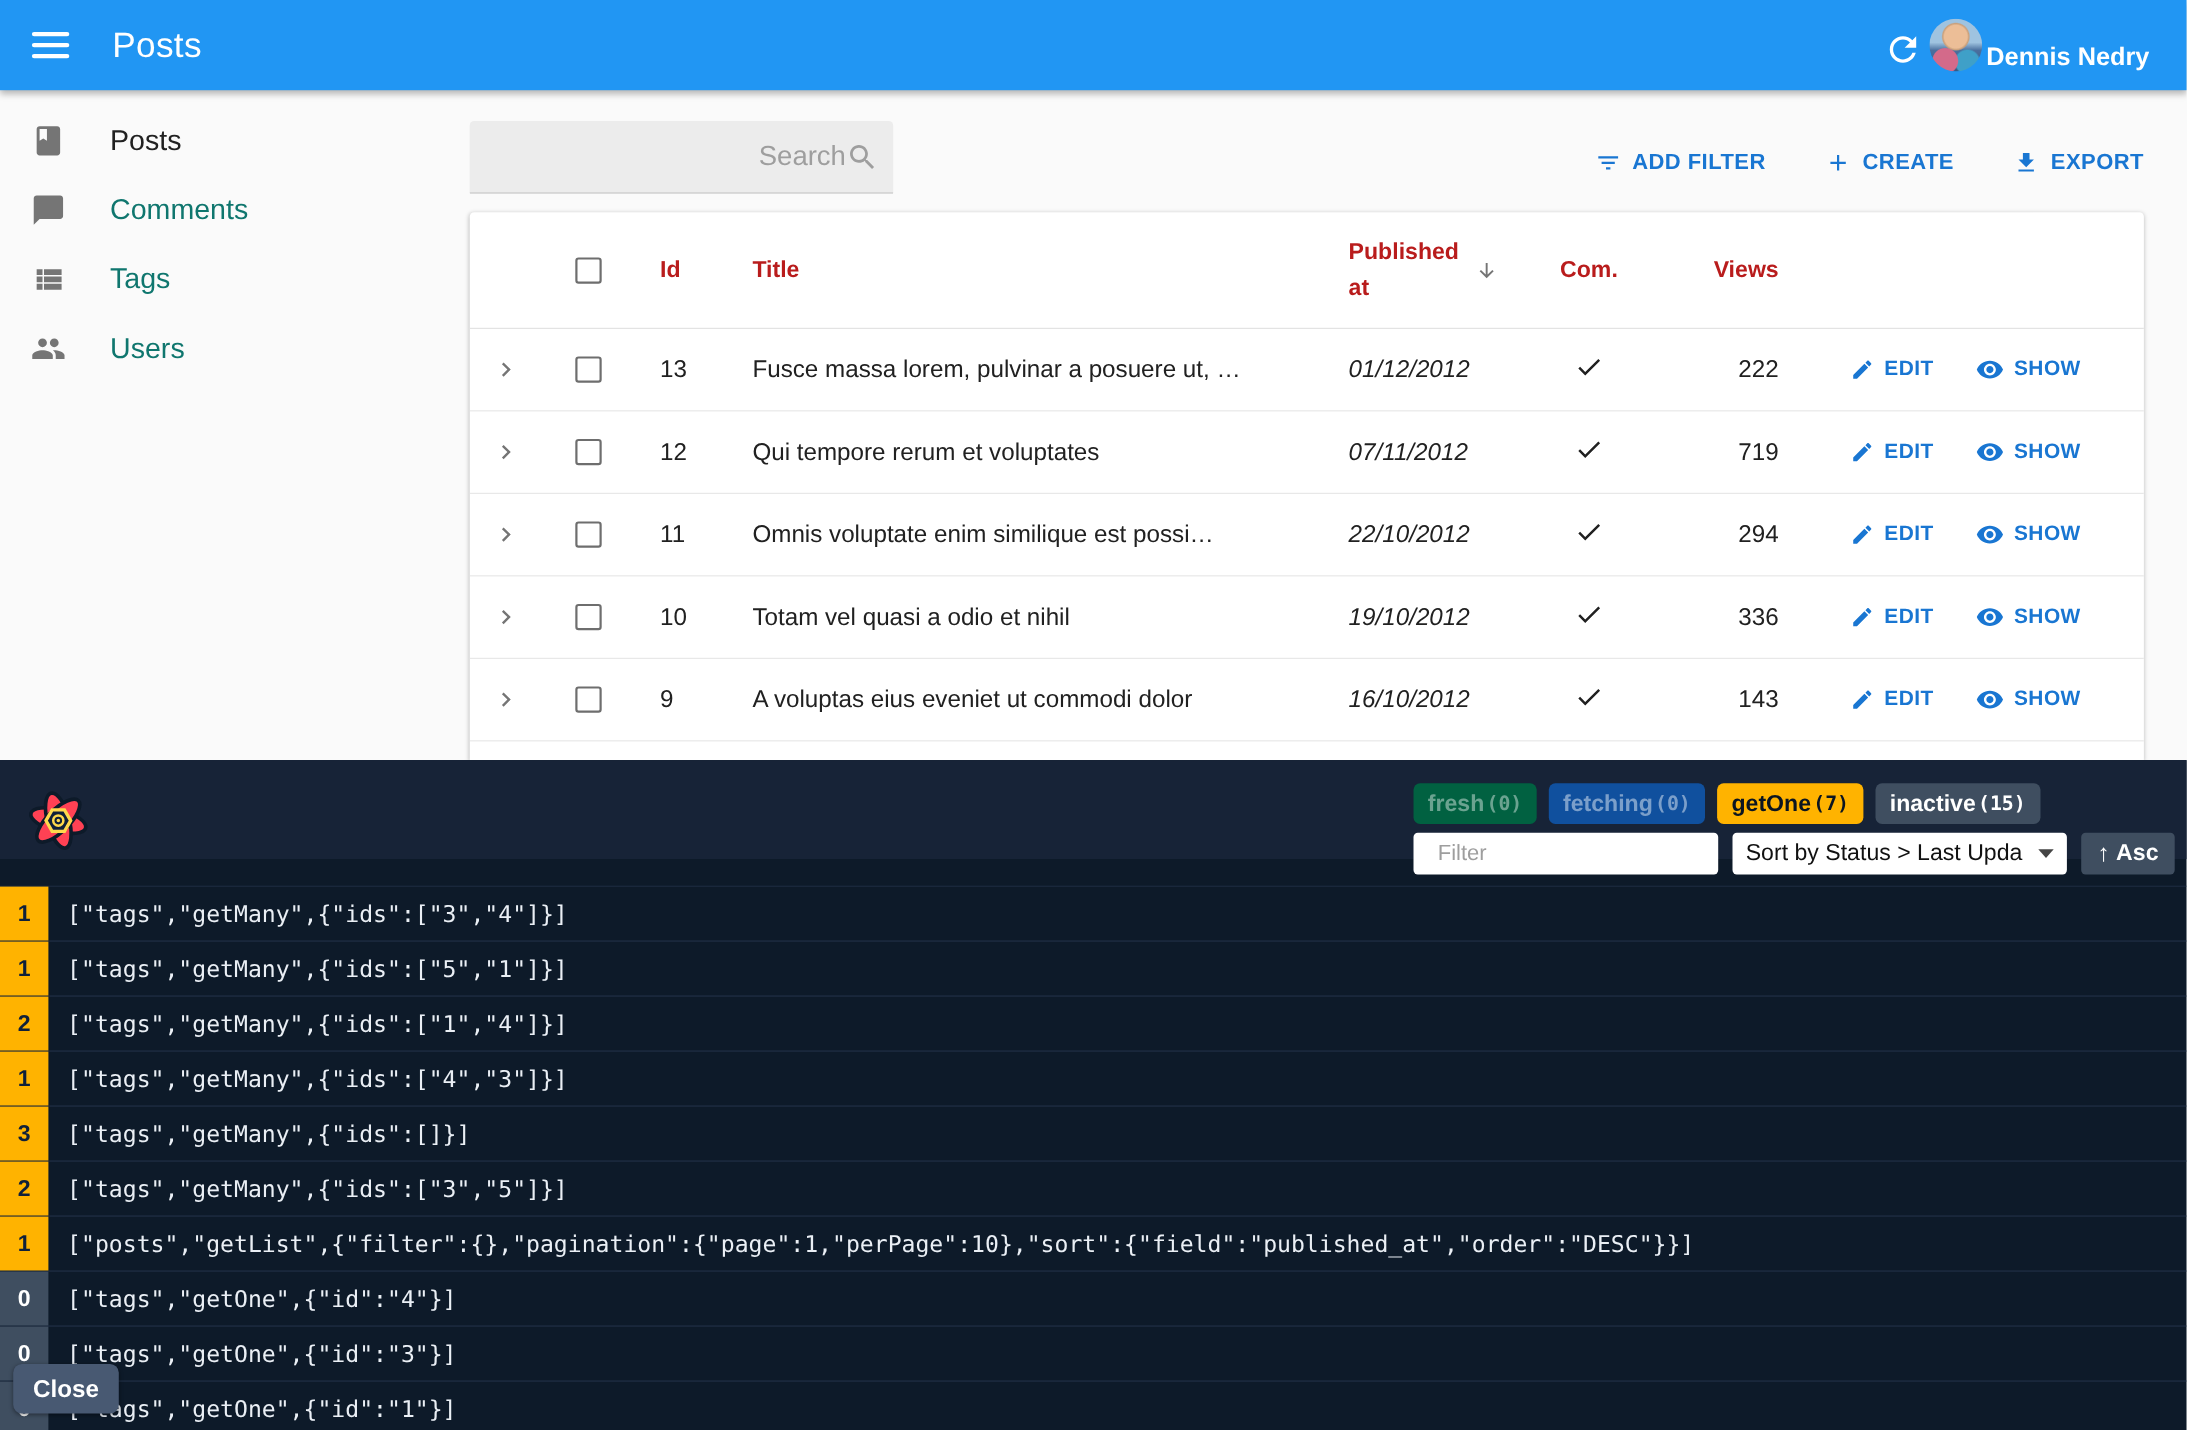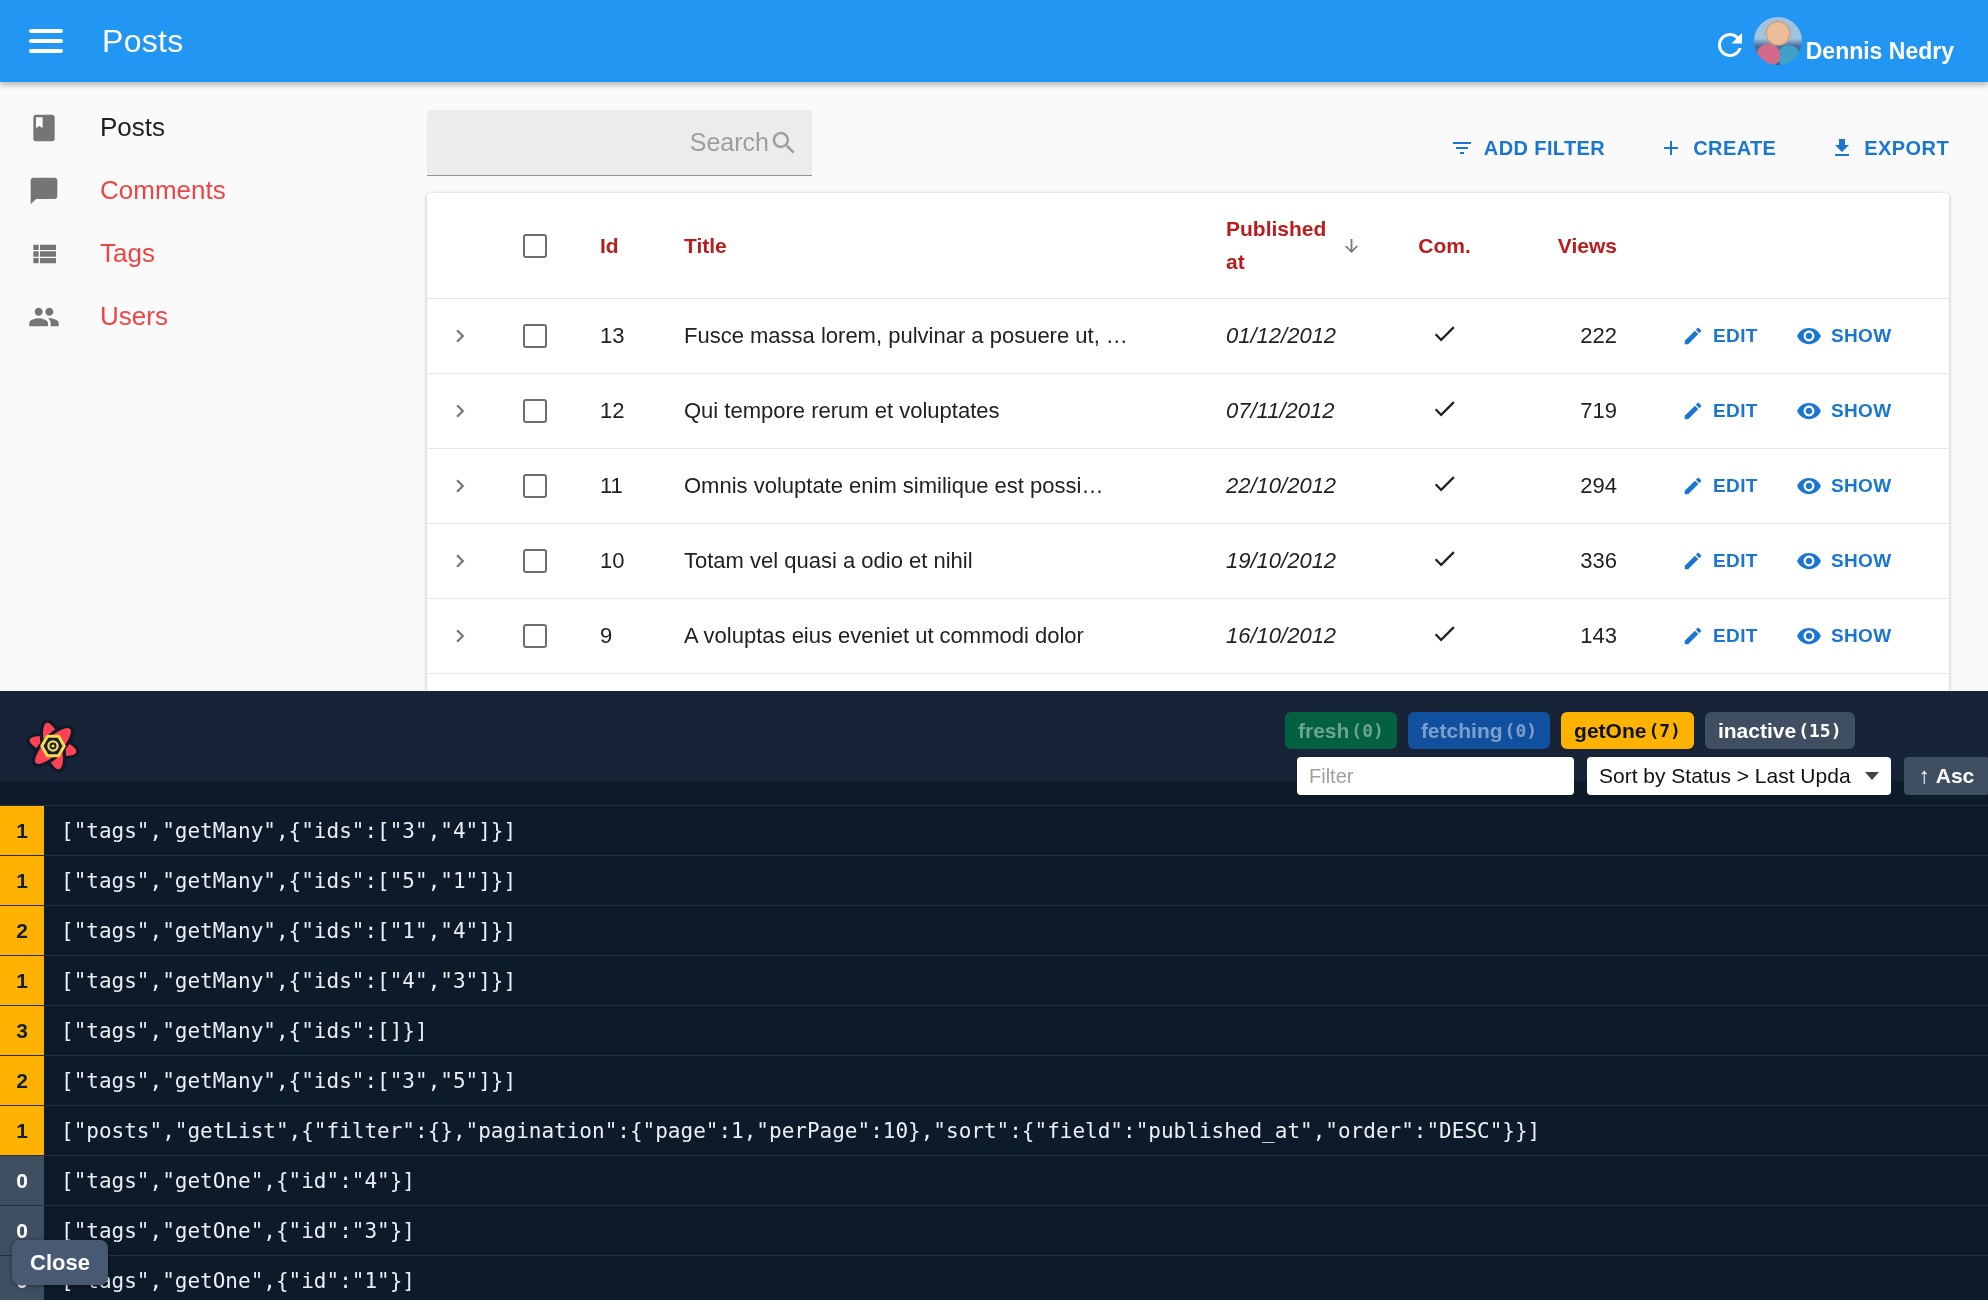--- a/index.html
+++ b/index.html
@@ -20,21 +20,21 @@
             background:
               radial-gradient(circle at 50% 34%, #ecbe97 0 26%, #caa07b 30%, rgba(0,0,0,0) 33%),
               radial-gradient(circle at 30% 80%, #d36a8a 0 22%, rgba(0,0,0,0) 24%),
               radial-gradient(circle at 72% 82%, #3fa0c8 0 20%, rgba(0,0,0,0) 23%),
               linear-gradient(180deg, #9fc3e0 0 45%, #4a6f9e 60%, #335a86 100%); }
   .appbar-user { color:#fff; font-size:23px; font-weight:700; }
 
   
   .sidebar { position:absolute; left:0; top:82px; width:427px; height:609px; padding-top:14px; }
   .nav-item { height:63px; display:flex; align-items:center; padding-left:28px; gap:40px;
-              cursor:pointer; color:#ef4444; font-size:26px; }
+              cursor:pointer; color:#0f766e; font-size:26px; }
   .nav-item.active { color:#212121; }
   .nav-icon { width:32px; height:32px; flex:none; display:flex; }
 
   
   .main { position:absolute; left:427px; top:82px; width:1561px; height:609px; }
   .search-field { position:absolute; left:0; top:28px; width:385px; height:66px;
                   background:#ececec; border-radius:4px 4px 0 0; border-bottom:1px solid #949494;
                   display:flex; align-items:center; }
   .search-field input { flex:1; border:none; outline:none; background:transparent;
                         font:25px "Liberation Sans", sans-serif; color:#0369a1; padding:0 0 0 20px;text-align:right; }
@@ -76,21 +76,21 @@
   .dt-badges { position:absolute; left:1285px; top:21px; height:37px; display:flex; gap:11px; }
   .dt-badge { display:flex; align-items:center; padding:0 13px; border-radius:6px; cursor:pointer;
               font-size:21px; font-weight:700; gap:2px; }
   .dt-badge .cnt { font-family:"DejaVu Sans Mono", monospace; font-size:18px; font-weight:700; }
   .b-fresh { background:#016141; color:rgba(255,255,255,.42); }
   .b-fetching { background:#10509e; color:rgba(255,255,255,.45); }
   .b-stale { background:#ffb300; color:#0b1521; }
   .b-inactive { background:#3f4e60; color:#fff; }
   .dt-controls { position:absolute; left:1285px; top:66px; height:38px; display:flex; gap:13px; }
   .dt-filter { width:277px; height:38px; border:none; outline:none; border-radius:4px; background:#fff;
-               font:20px "Liberation Sans", sans-serif; color:#333; padding:0 12px;margin-left:12px; }
+               font:20px "Liberation Sans", sans-serif; color:#333; padding:0 22px; }
   .dt-filter::placeholder { color:#9e9e9e; }
   .dt-sort { width:304px; height:38px; background:#fff; border-radius:4px; display:flex; align-items:center;
              padding:0 12px; font-size:21px; color:#111; cursor:pointer; white-space:nowrap; overflow:hidden; }
   .dt-sort .caret { margin-left:auto; width:0; height:0; border-left:7px solid transparent;
                     border-right:7px solid transparent; border-top:8px solid #444; flex:none; }
   .dt-asc { width:85px; height:38px; background:#3f4e60; border:none; border-radius:4px; color:#fff;
             font:700 21px "Liberation Sans", sans-serif; display:flex; align-items:center;
             justify-content:center; gap:6px; cursor:pointer; }
   .dt-asc .arrow { font-weight:900; font-size:22px; }
   .dt-rows { position:absolute; left:0; top:114px; width:1988px; height:495px; overflow:hidden; }

